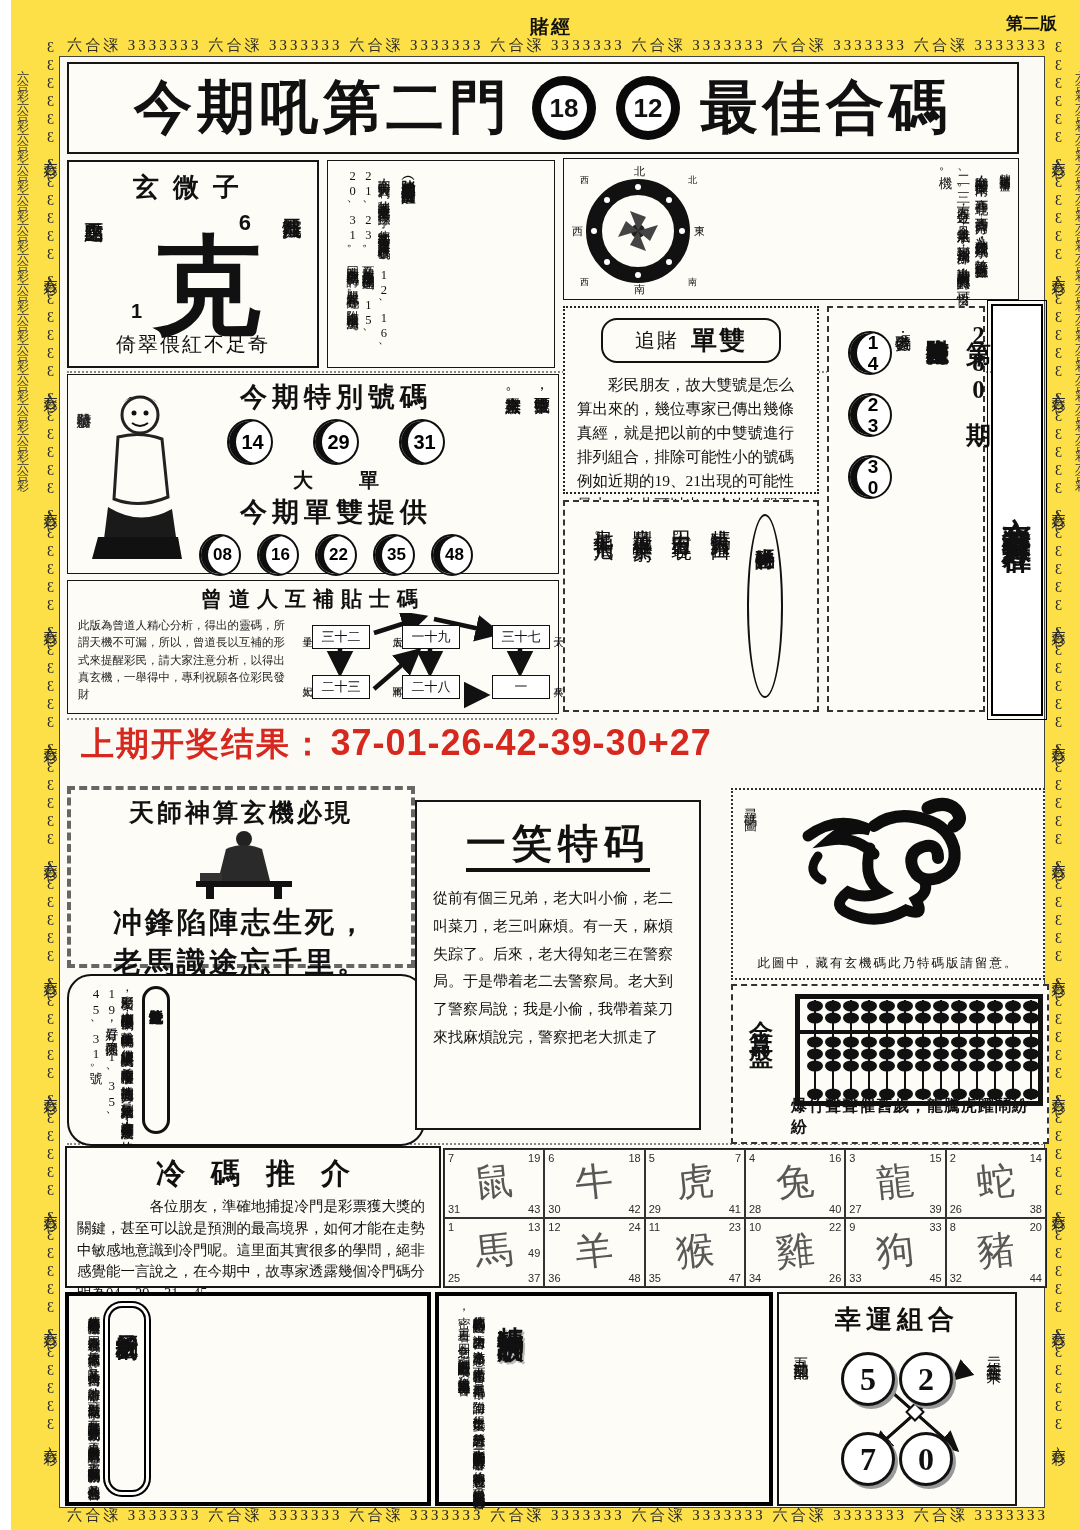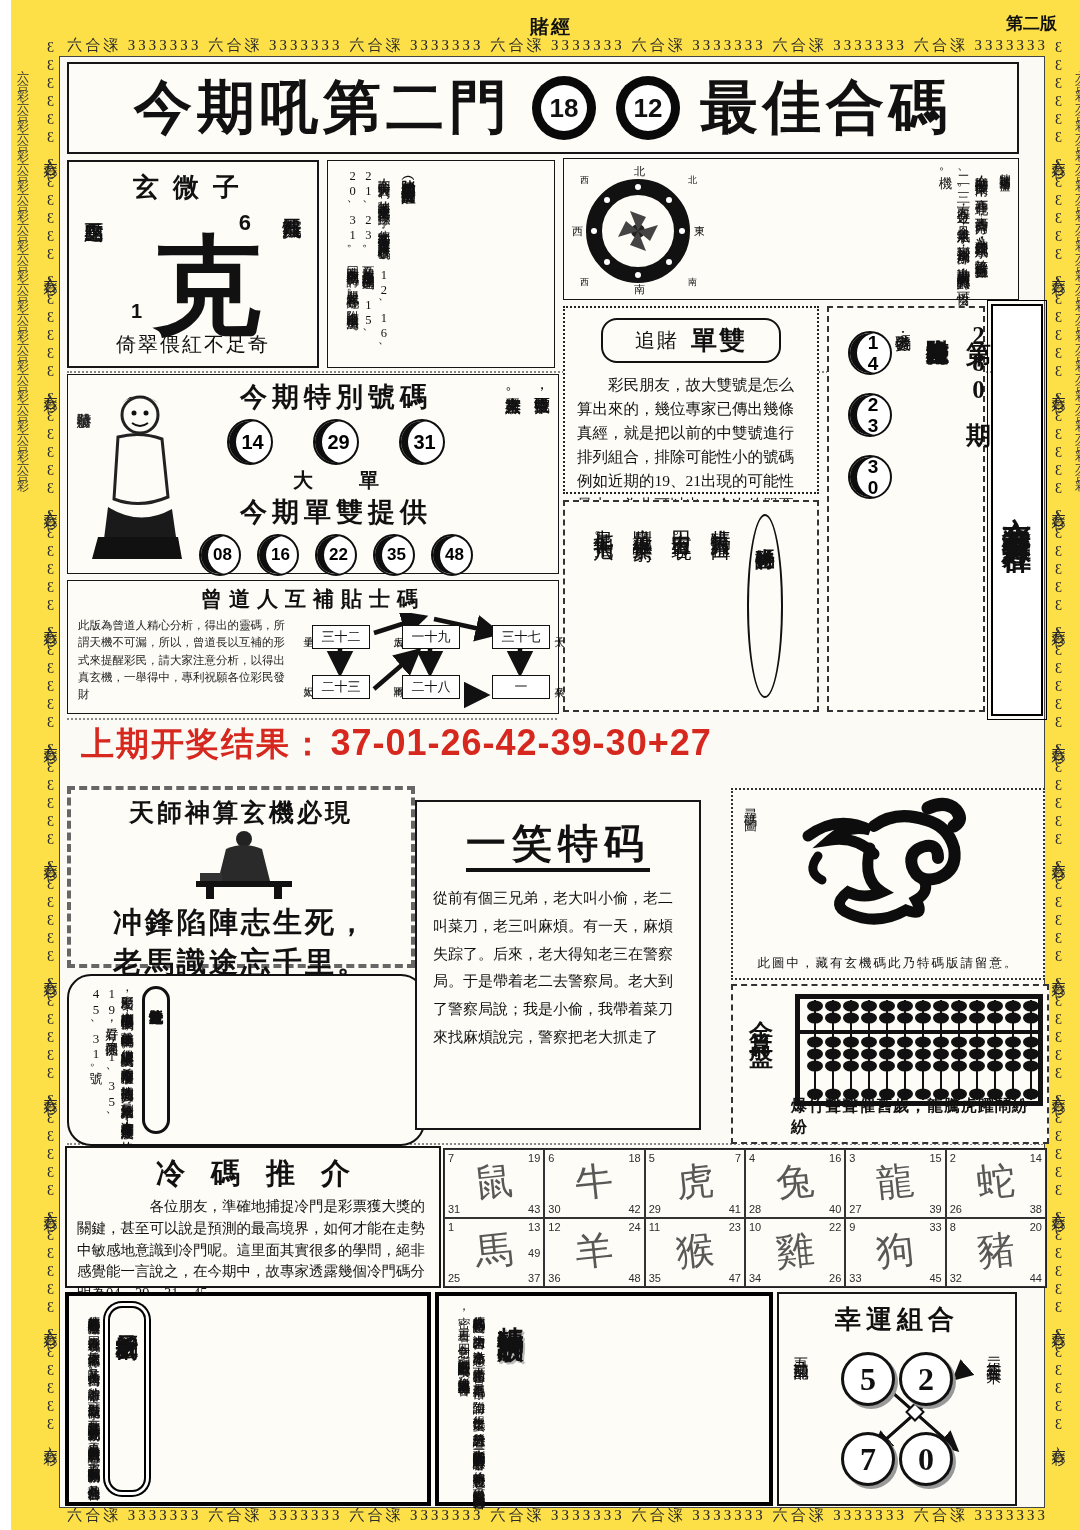--- a/index.html
+++ b/index.html
@@ -74,21 +74,21 @@
 .sp{left:56px;top:374px;width:492px;height:200px;border-width:1.5px;}
 .sp .mid{position:absolute;left:128px;right:82px;top:4px;text-align:center;}
 .sp h3{font-family:"Liberation Sans",sans-serif;font-size:27px;font-weight:700;letter-spacing:5px;}
 .sp .row{display:flex;justify-content:center;gap:40px;margin:4px 0 2px;}
 .sp .row2{display:flex;justify-content:center;gap:16px;margin:4px 0 2px;}
 .sp .note{font-size:20px;font-weight:700;letter-spacing:46px;padding-left:46px;}
 .sp .poem{position:absolute;right:6px;top:10px;bottom:6px;font-size:16px;}
 .sp .poem>*{margin-left:8px;}
 .sp .gz{position:absolute;left:6px;top:26px;font-size:15px;color:#222;}
 
-.zd{left:56px;top:580px;width:492px;height:134px;border-width:1.5px;font-family:Liberation Mono, monospace;}
+.zd{left:56px;top:580px;width:492px;height:134px;border-width:1.5px;}
 .zd .t{text-align:center;font-size:21px;font-weight:700;letter-spacing:7px;margin-top:4px;}
 .zd .note{position:absolute;left:10px;top:36px;width:212px;font-size:11.5px;line-height:1.5;color:#1d1d1d;}
 .zd .diag{position:absolute;left:232px;right:4px;top:32px;bottom:4px;}
 .node{position:absolute;width:58px;height:24px;border:1.5px solid #111;display:flex;align-items:center;justify-content:center;font-size:13px;background:#fff;}
 .nlab{position:absolute;font-size:10px;writing-mode:vertical-rl;text-orientation:upright;color:#111;}
 
 .res{left:70px;top:722px;width:780px;font-family:"Liberation Sans",sans-serif;font-weight:700;color:#d6281e;}
 .res .lb{font-size:33px;letter-spacing:2px;}
 .res .vl{font-size:36px;letter-spacing:1px;}
 

